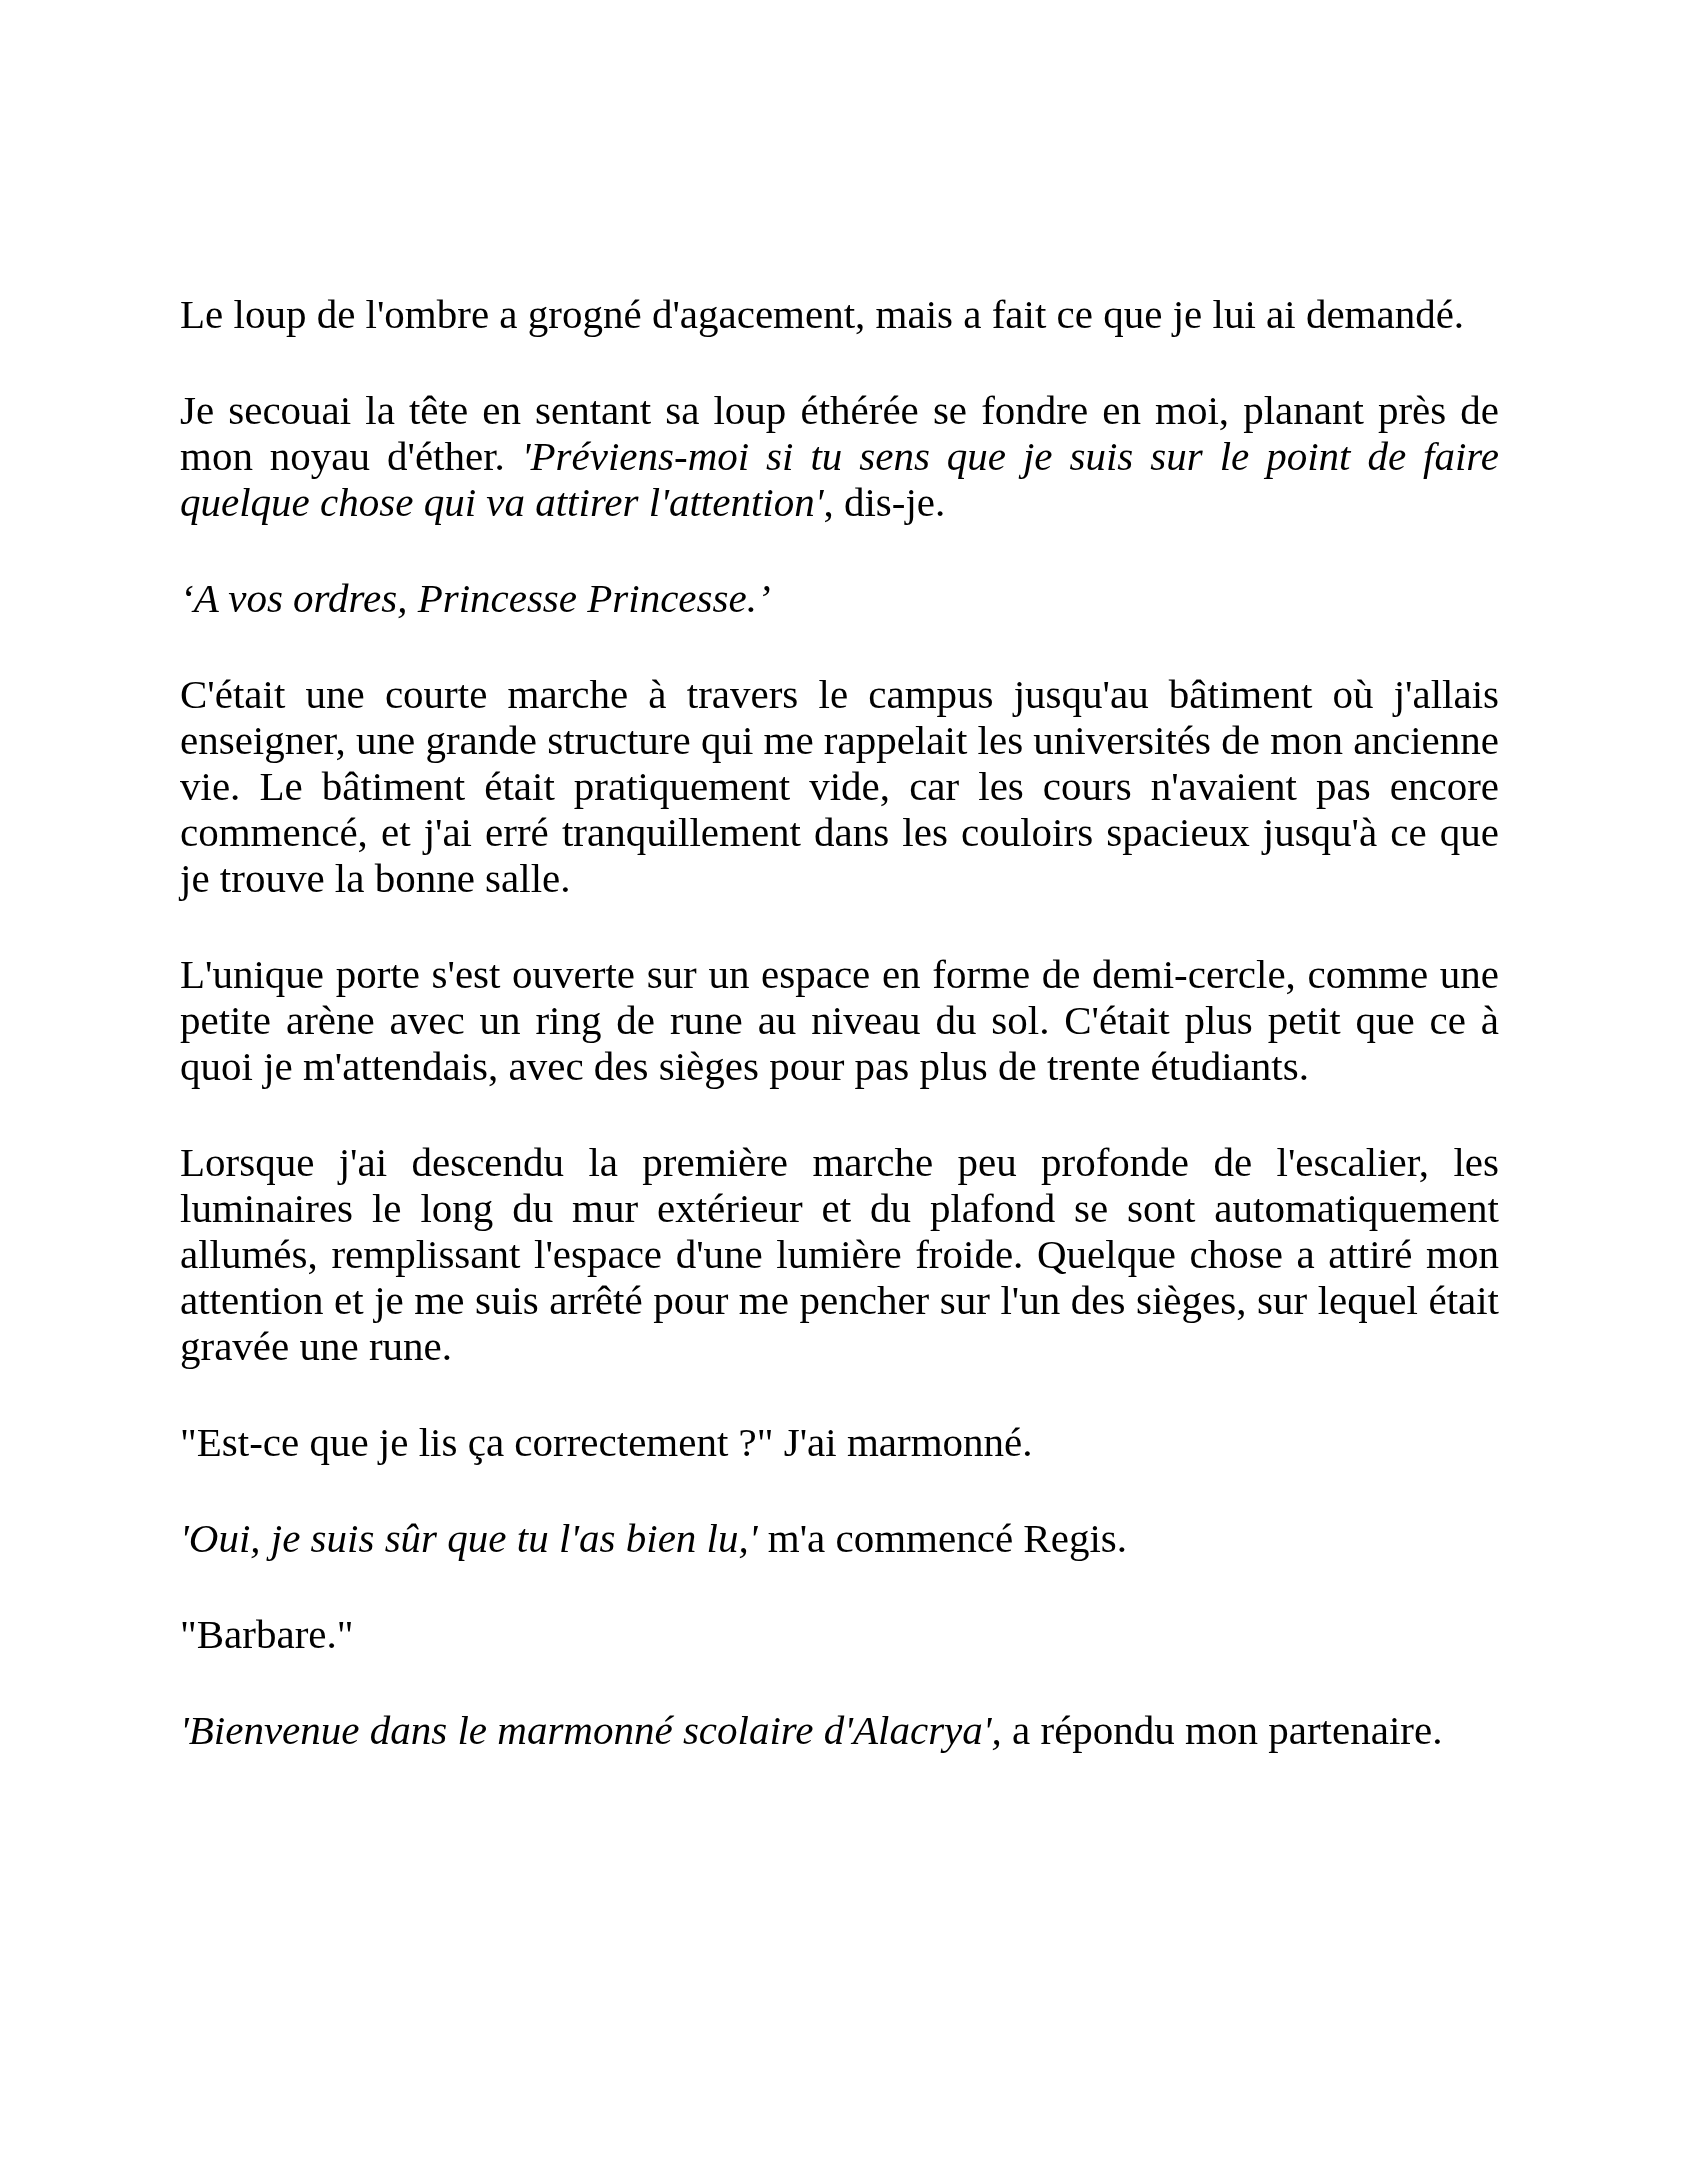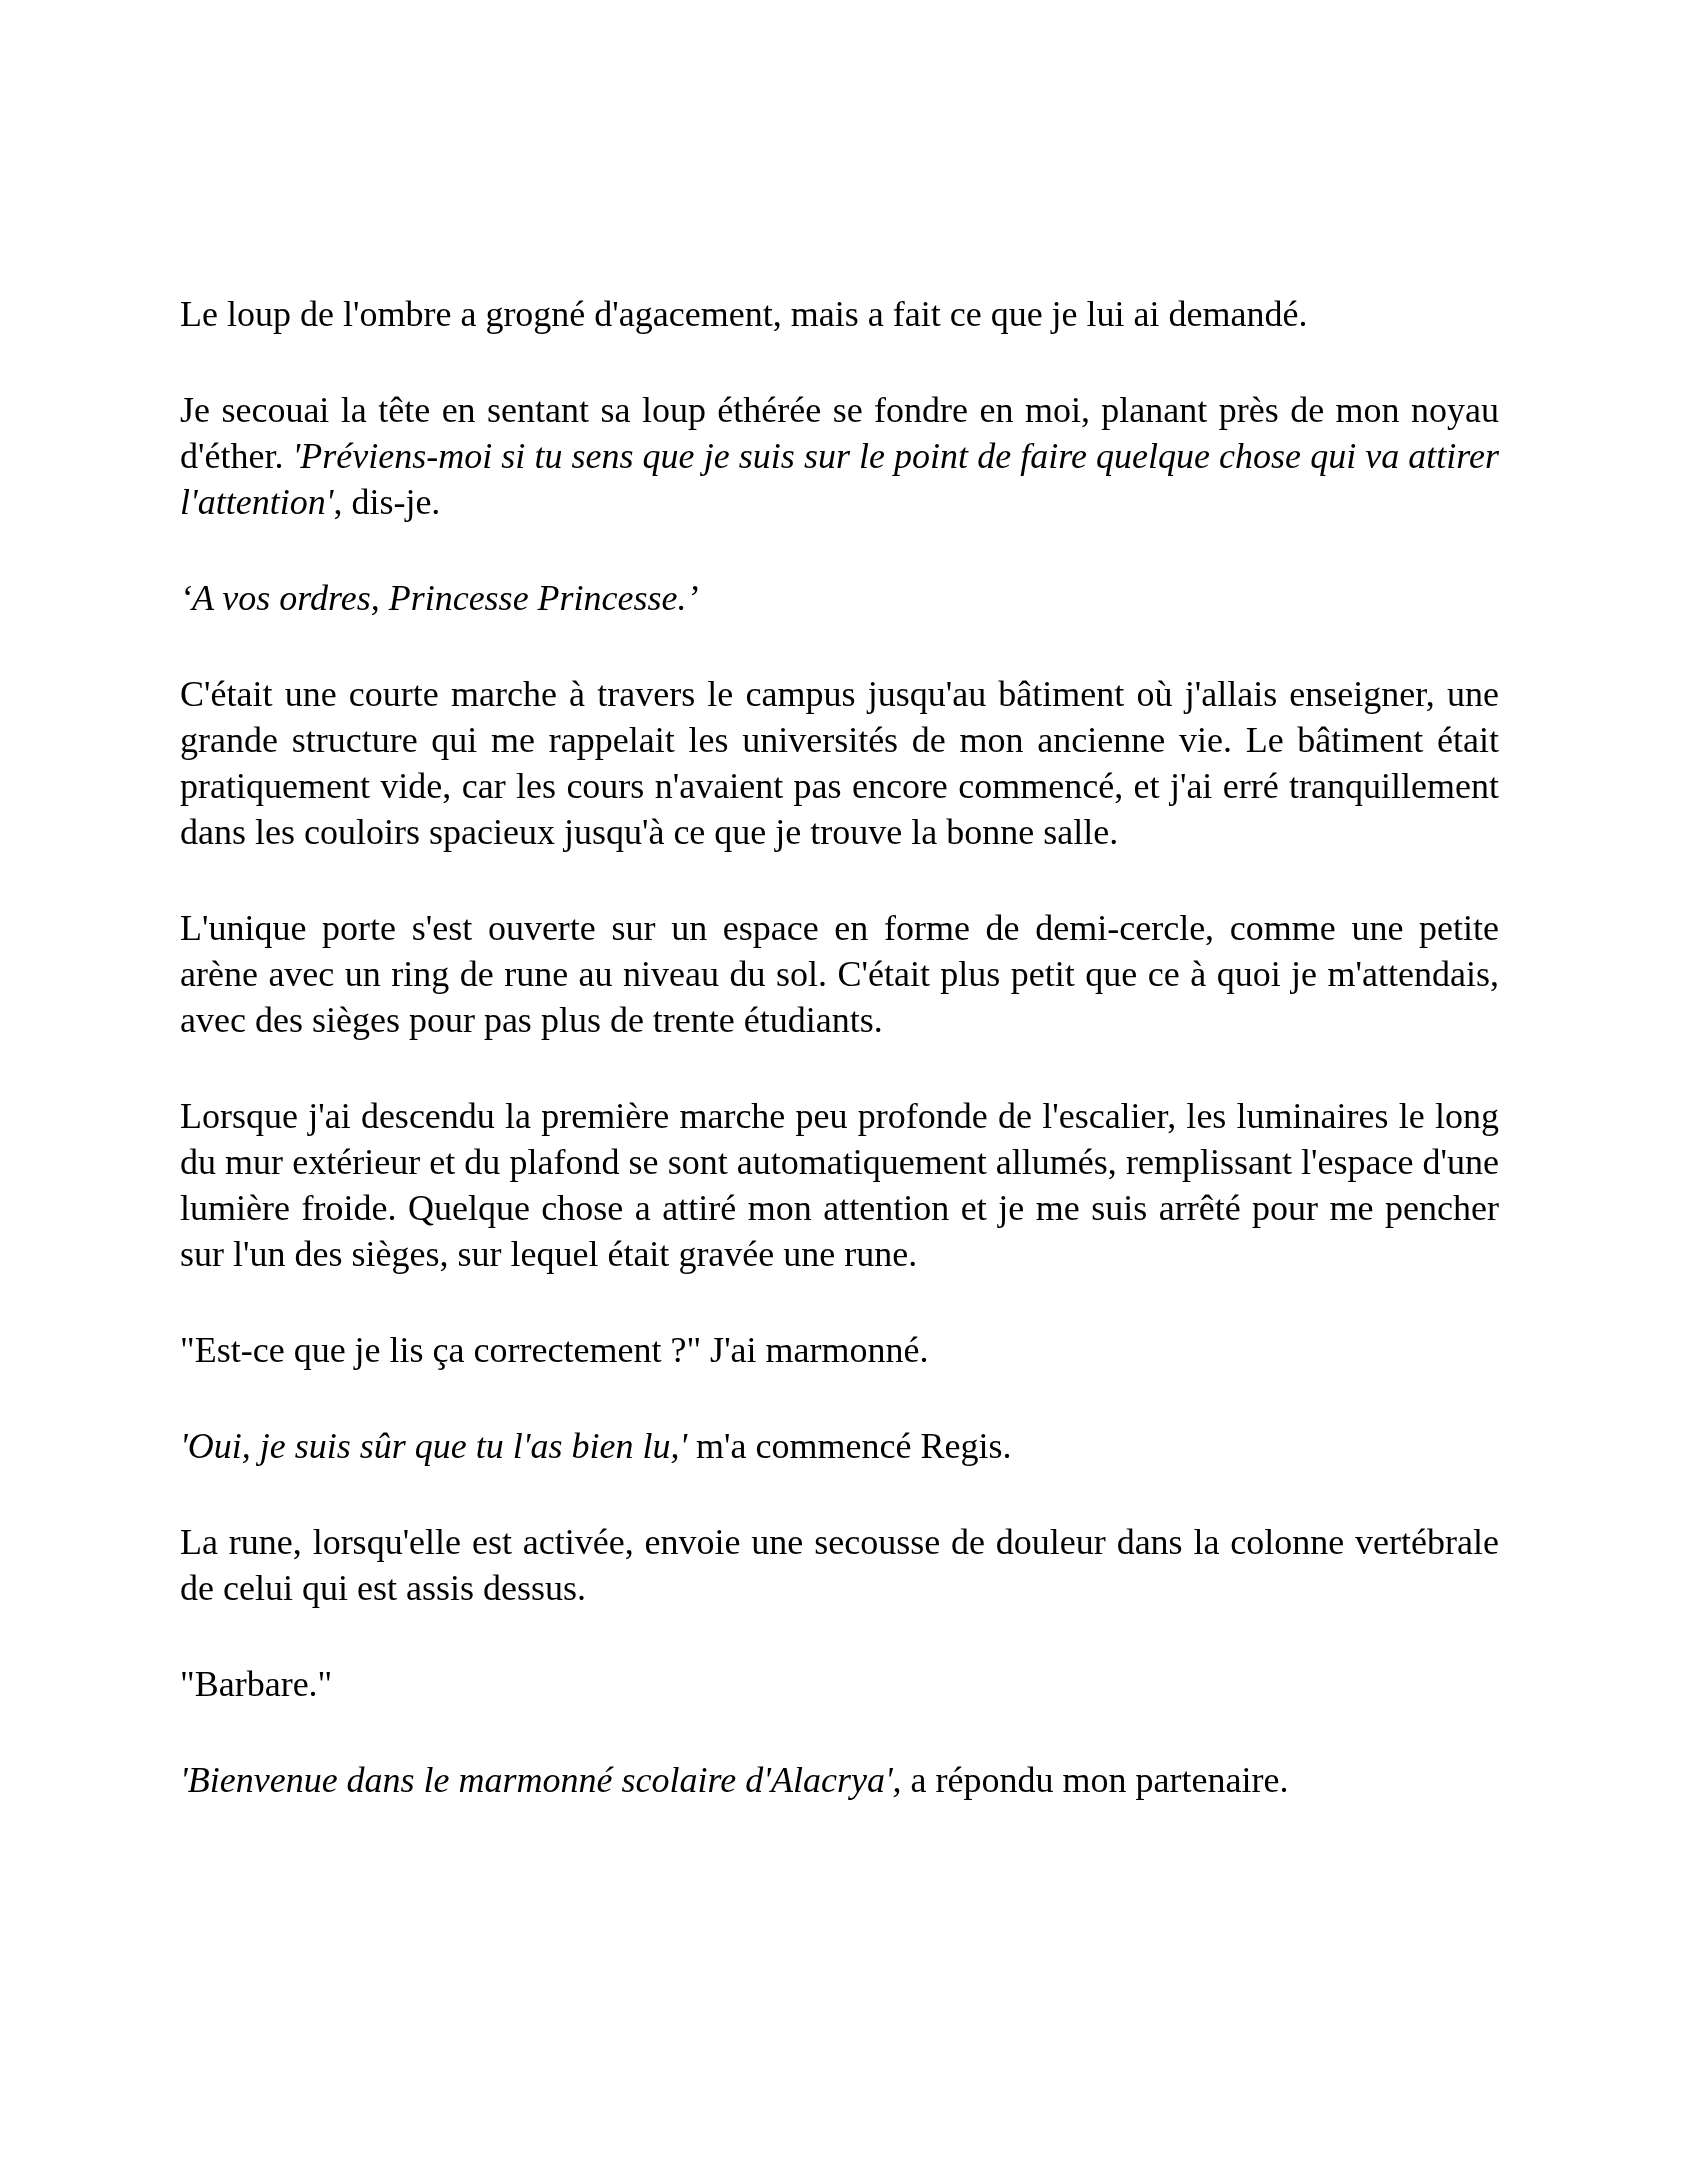--- a/index.html
+++ b/index.html
@@ -17,21 +17,21 @@
     width: 1683px;
     height: 2178px;
     background: #ffffff;
     padding: 291px 184px 0 180px;
   }
   .text-block {
     width: 1319px;
   }
   .text-block p {
     font-family: "Liberation Serif", "DejaVu Serif", serif;
-    font-size: 36px;
+    font-size: 41px;
     line-height: 46px;
     color: #000000;
     text-align: justify;
     margin: 0 0 50px 0;
     padding: 0;
   }
   .text-block p span.italic {
     font-style: italic;
   }
   .text-block p span.normal {
@@ -44,18 +44,17 @@
 <div class="page">
   <div class="text-block" id="text-block">
       <p><span class="normal">Le loup de l'ombre a grogné d'agacement, mais a fait ce que je lui ai demandé.</span></p>
       <p><span class="normal">Je secouai la tête en sentant sa loup éthérée se fondre en moi, planant près de mon noyau d'éther. </span><span class="italic">'Préviens-moi si tu sens que je suis sur le point de faire quelque chose qui va attirer l'attention'</span><span class="normal">, dis-je.</span></p>
       <p><span class="italic">‘A vos ordres, Princesse Princesse.’</span></p>
       <p><span class="normal">C'était une courte marche à travers le campus jusqu'au bâtiment où j'allais enseigner, une grande structure qui me rappelait les universités de mon ancienne vie. Le bâtiment était pratiquement vide, car les cours n'avaient pas encore commencé, et j'ai erré tranquillement dans les couloirs spacieux jusqu'à ce que je trouve la bonne salle.</span></p>
       <p><span class="normal">L'unique porte s'est ouverte sur un espace en forme de demi-cercle, comme une petite arène avec un ring de rune au niveau du sol. C'était plus petit que ce à quoi je m'attendais, avec des sièges pour pas plus de trente étudiants.</span></p>
       <p><span class="normal">Lorsque j'ai descendu la première marche peu profonde de l'escalier, les luminaires le long du mur extérieur et du plafond se sont automatiquement allumés, remplissant l'espace d'une lumière froide. Quelque chose a attiré mon attention et je me suis arrêté pour me pencher sur l'un des sièges, sur lequel était gravée une rune.</span></p>
       <p><span class="normal">"Est-ce que je lis ça correctement ?" J'ai marmonné.</span></p>
       <p><span class="italic">'Oui, je suis sûr que tu l'as bien lu,'</span><span class="normal"> m'a commencé Regis.</span></p>
-      <p><span class="normal">La rune, lorsqu'elle est activée, envoie une secousse de douleur dans la colonne vertébrale de celui qui est assis dessus.</span></p>
       <p><span class="normal">"Barbare."</span></p>
       <p><span class="italic">'Bienvenue dans le marmonné scolaire d'Alacrya',</span><span class="normal"> a répondu mon partenaire.</span></p>
     </div>
 </div>
 
 
 </body></html>

